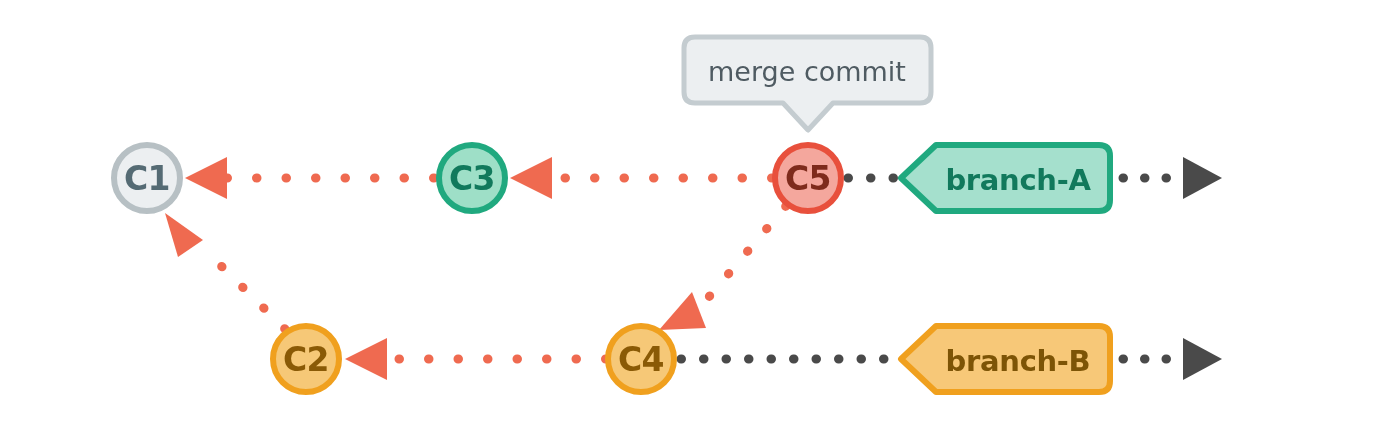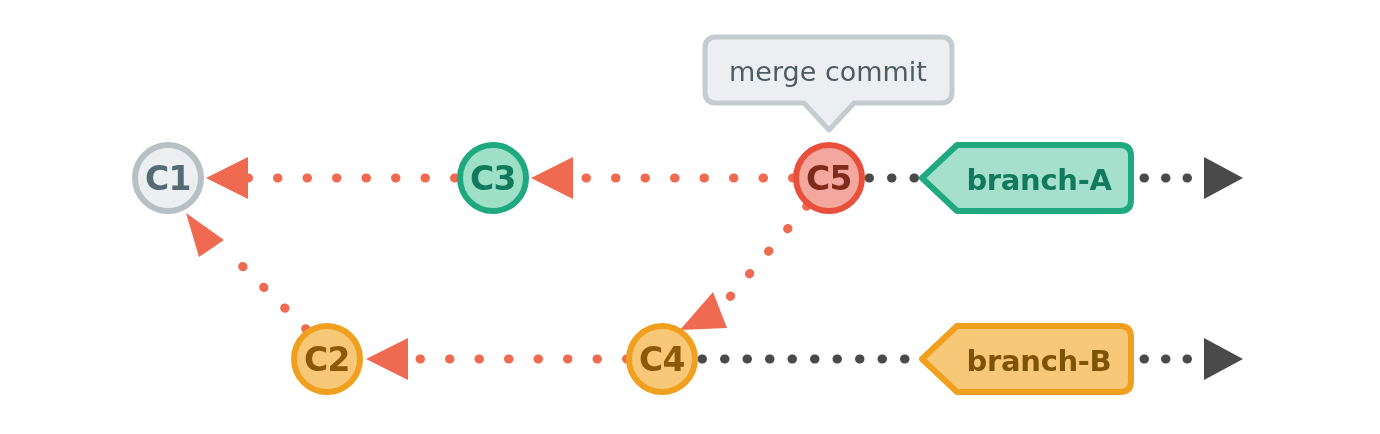--- a/index.html
+++ b/index.html
@@ -11,21 +11,20 @@
     width: 1380px;
     height: 434px;
     font-family: "DejaVu Sans", sans-serif;
     overflow: hidden;
   }
   #stage {
     position: relative;
     width: 1322px;
     height: 434px;
     background: #ffffff;
-    margin-left: 21px;
   }
   #graph {
     position: absolute;
     top: 0;
     left: 0;
     width: 1380px;
     height: 434px;
   }
   .commit-label {
     font-family: "DejaVu Sans", sans-serif;

